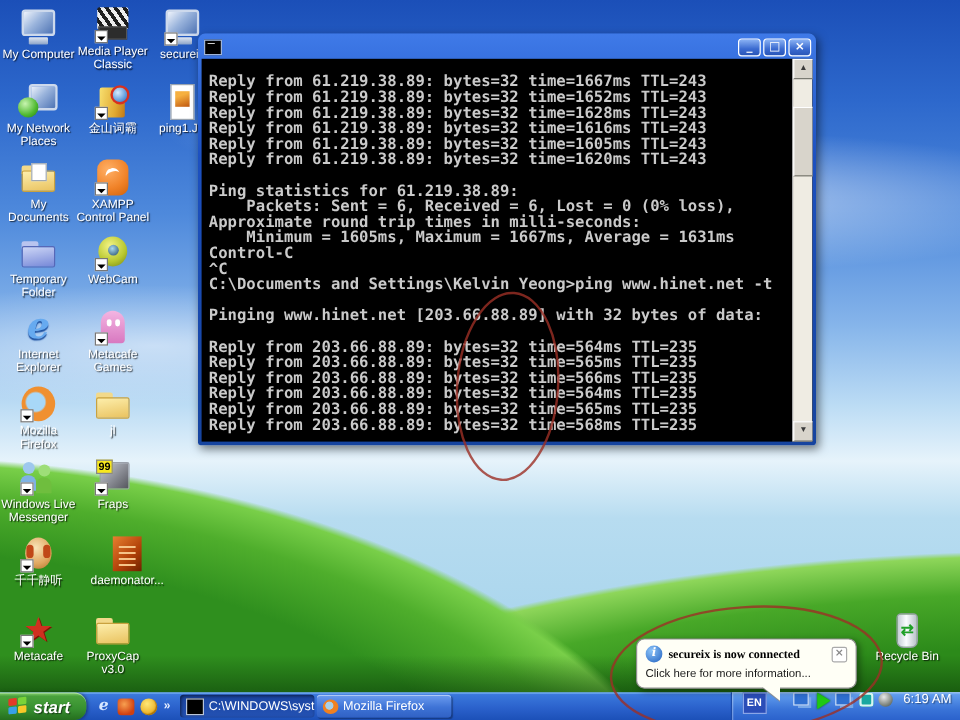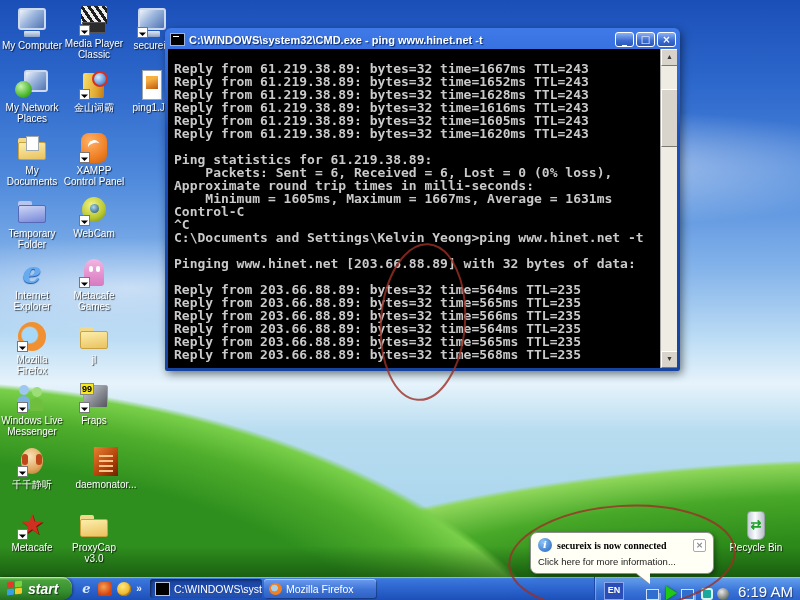--- a/index.html
+++ b/index.html
@@ -175,38 +175,38 @@
       background:linear-gradient(#6d9df0,#3e73d6 55%,#3061c4);
       box-shadow:inset 0 1px 0 rgba(255,255,255,.45), 1px 1px 1px rgba(0,0,0,.3);
       color:#fff;font-size:10.5px;white-space:nowrap;overflow:hidden;}
   .task.active{background:linear-gradient(#1a44a0,#2452b4);
       box-shadow:inset 1px 1px 3px rgba(0,0,0,.55);}
   .ti{width:13px;height:12px;flex:none;}
   .ti-cmd{background:#000;border:1px solid #b8c4d8;}
   .ti-ff{border-radius:50%;background:radial-gradient(circle at 42% 42%,#a8d0e8 0 30%,#f08020 36% 100%);}
   .ti-paint{background:linear-gradient(#eceef4,#aab2c2);border:1px solid #778;
       box-shadow:inset 0 -3px 0 #c04030;}
-  .tray{margin-left:auto;height:23px;display:flex;align-items:flex-end;gap:4px;
+  .tray{margin-left:auto;height:23px;display:flex;align-items:flex-start;gap:4px;
       padding:0 7px 0 9px;flex:none;
       background:linear-gradient(#66a2f0,#3a74d8 60%,#2b62cc);
       border-left:1px solid #1c4aa8;box-shadow:inset 1px 1px 1px rgba(255,255,255,.35);}
   .en{width:18px;height:16px;background:#2a4db8;border:1px solid #8aa6e8;color:#fff;
       font-size:9px;font-weight:bold;text-align:center;line-height:15px;cursor:pointer;}
   .sp{width:14px;}
   .tri{cursor:pointer;}
   .tri-net{width:11px;height:9px;background:#2f6fd0;border:1px solid #cfe0f8;
       box-shadow:3px 3px 0 -1px #78a8e8;margin-right:3px;}
   .tri-play{width:0;height:0;border-left:11px solid #1fc814;
       border-top:7px solid transparent;border-bottom:7px solid transparent;
       filter:drop-shadow(0 0 1px #0a5a06);}
   .tri-teal{width:12px;height:12px;border-radius:3px;background:#18a8a0;
       box-shadow:inset 0 0 0 2px #d8f4f0;}
   .tri-round{width:12px;height:12px;border-radius:50%;
       background:radial-gradient(circle at 38% 32%,#e8e8e8,#687068 75%);}
-  .clock{color:#fff;font-size:15px;margin-left:5px;text-shadow:1px 1px 1px rgba(0,0,0,.4);}
+  .clock{color:#fff;font-size:11px;margin-left:5px;text-shadow:1px 1px 1px rgba(0,0,0,.4);}
 
   
   .overlay{position:absolute;inset:0;z-index:30;pointer-events:none;}
 </style>
 </head>
 <body>
 
 <div class="wallpaper"></div>
 
 <div class="dic" style="left:0;top:8px">
@@ -321,21 +321,20 @@
 <div class="dic" style="left:724px;top:510px">
   <span class="glyph g-recycle">
       <span class="ch">⇄</span>
     </span>
   <span class="lbl">Recycle Bin</span>
 </div>
 
 <div class="cmdwin">
   <div class="cmd-title">
     <span class="cmd-title-icon"></span>
-    <span>C:\WINDOWS\system32\CMD.exe - ping www.hinet.net -t</span>
     <span class="cmd-btns">
       <button class="cmd-btn">_</button>
       <button class="cmd-btn">□</button>
       <button class="cmd-btn">×</button>
     </span>
   </div>
   <div class="console">
     <pre>Reply from 61.219.38.89: bytes=32 time=1667ms TTL=243
 Reply from 61.219.38.89: bytes=32 time=1652ms TTL=243
 Reply from 61.219.38.89: bytes=32 time=1628ms TTL=243

